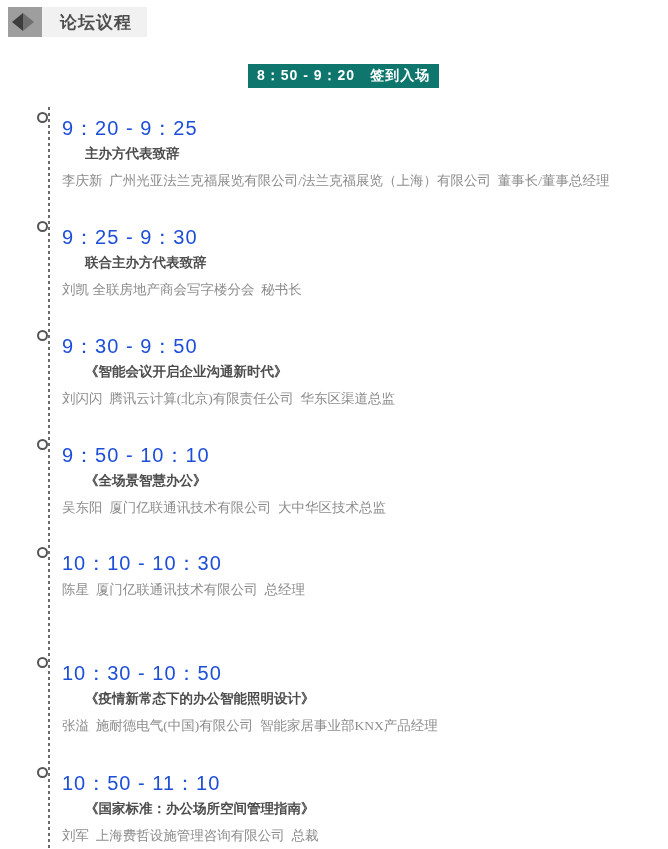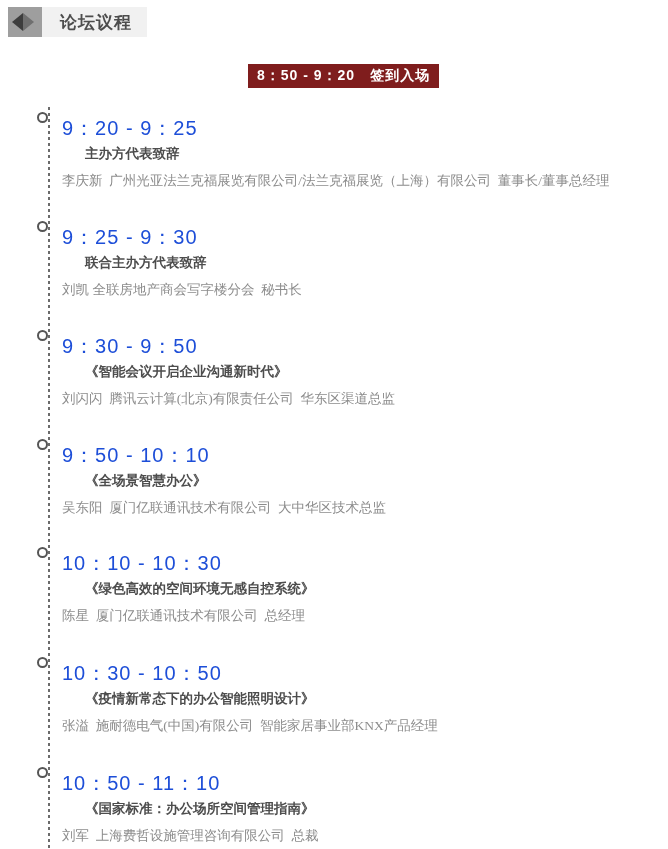--- a/index.html
+++ b/index.html
@@ -39,21 +39,21 @@
   .header-title {
     position: absolute; left: 60px; top: 11px;
     font-size: 17px; font-weight: bold;
     color: #4d4d4d; letter-spacing: 1px;
     white-space: pre;
   }
 
   
   .session-badge {
     position: absolute; left: 248px; top: 64px;
-    background: #7f1d1d; color: #ffffff;
+    background: #0f766e; color: #ffffff;
     font-size: 14px; font-weight: bold;
     padding: 3px 9px;
     white-space: pre;
     letter-spacing: 1px;
   }
 
   
   .timeline-line {
     position: absolute; left: 48px; top: 107px; bottom: 0;
     width: 2px;
@@ -131,21 +131,20 @@
   <li class="agenda-item" style="top: 448px;">
     <span class="timeline-dot"></span>
     <div class="item-time">9：50 - 10：10</div>
     <div class="item-title">《全场景智慧办公》</div>
     <div class="item-speaker">吴东阳  厦门亿联通讯技术有限公司  大中华区技术总监</div>
   </li>
 
   <li class="agenda-item" style="top: 556px;">
     <span class="timeline-dot"></span>
     <div class="item-time">10：10 - 10：30</div>
-    <div class="item-title">《绿色高效的空间环境无感自控系统》</div>
     <div class="item-speaker">陈星  厦门亿联通讯技术有限公司  总经理</div>
   </li>
 
   <li class="agenda-item" style="top: 666px;">
     <span class="timeline-dot"></span>
     <div class="item-time">10：30 - 10：50</div>
     <div class="item-title">《疫情新常态下的办公智能照明设计》</div>
     <div class="item-speaker">张溢  施耐德电气(中国)有限公司  智能家居事业部KNX产品经理</div>
   </li>
 

